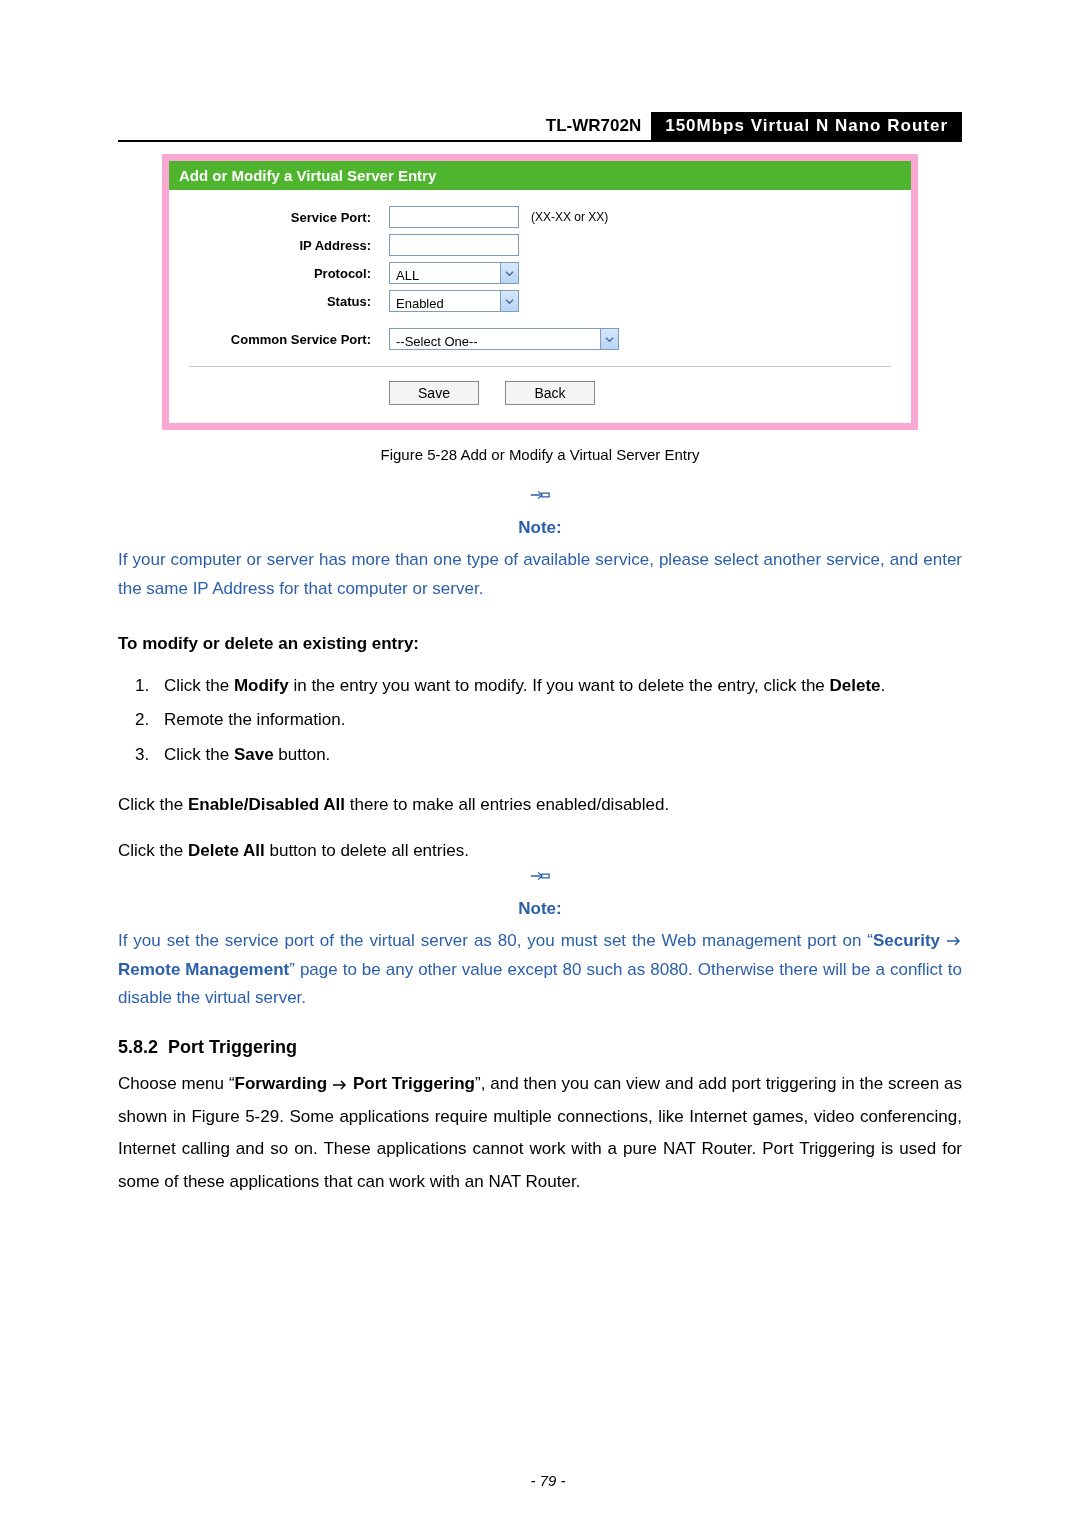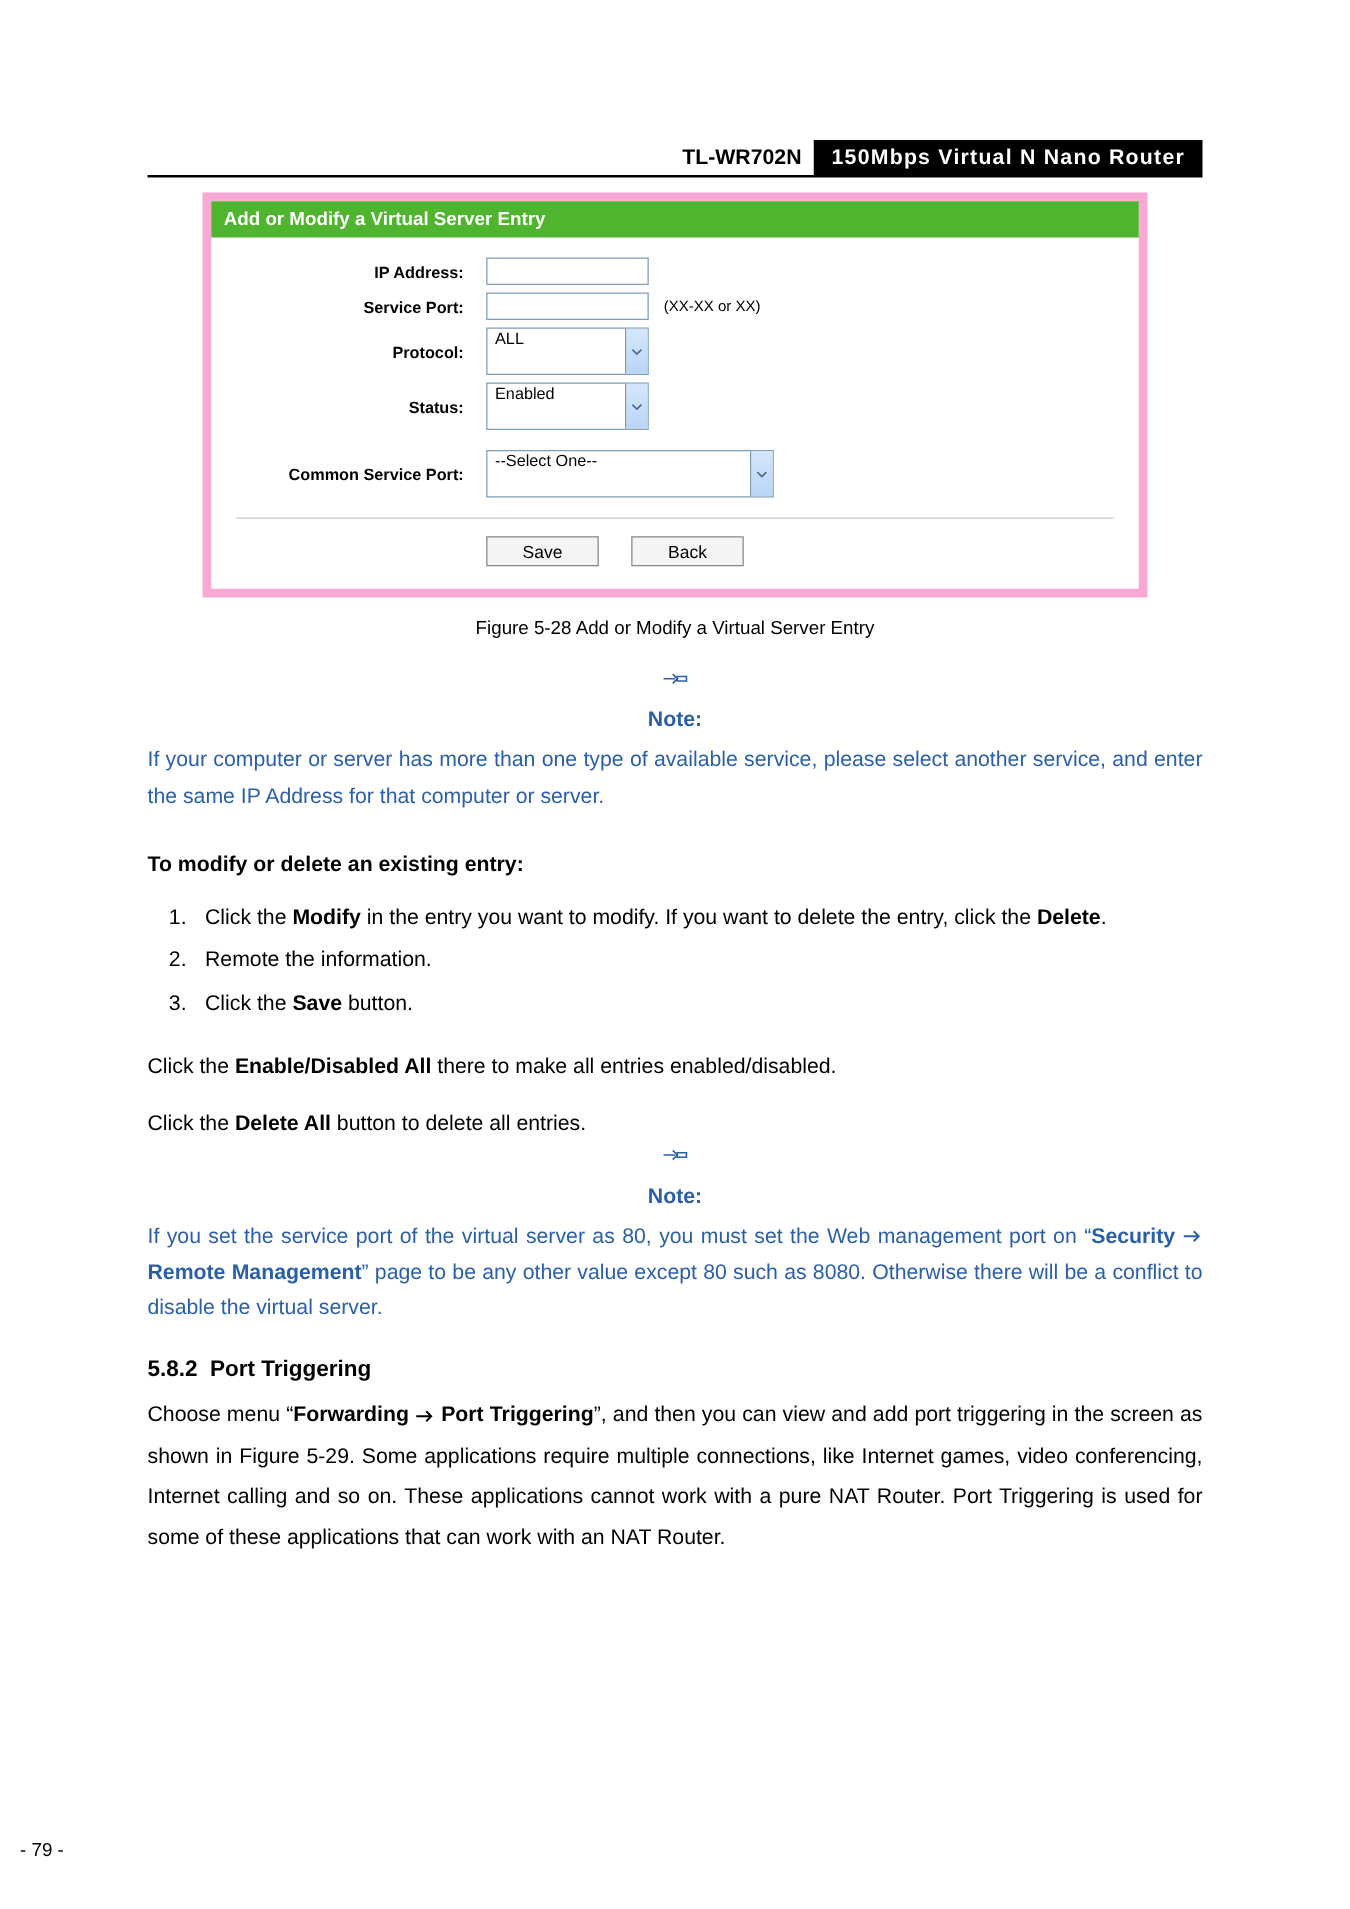--- a/index.html
+++ b/index.html
@@ -68,26 +68,26 @@
     width: 130px;
     padding: 0 4px;
     font-size: 13px;
   }
   .hint {
     font-size: 12px;
     margin-left: 12px;
   }
   .select {
     border: 1px solid #7e9db9;
-    height: 38px;
+    height: 22px;
     font-size: 13px;
     background: #fff;
     position: relative;
     display: flex;
-    align-items: flex-start;
+    align-items: flex-end;
     padding-left: 6px;
   }
   .select .arrow {
     position: absolute;
     right: 0; top: 0;
     width: 18px; height: 100%;
     background: linear-gradient(#d6e7fb,#b9d5f6);
     border-left: 1px solid #7e9db9;
     display: flex;
     align-items: center;
@@ -156,46 +156,47 @@
     margin: 12px 0 10px 0;
   }
   .arrow-inline {
     display: inline-block;
     vertical-align: middle;
   }
   .page-num {
     position: absolute;
     bottom: 38px;
     left: 16px; right: 0;
-    text-align: left;
+    text-align: center;
     font-size: 15px;
+    font-style: italic;
   }
   b { font-weight: bold; }
 </style>
 </head>
 <body>
 
 <div class="page">
 
   <div class="header-bar">
     <div class="header-model">TL-WR702N</div>
     <div class="header-desc">150Mbps Virtual N Nano Router</div>
   </div>
 
   <div class="config-panel">
     <div class="panel-title">Add or Modify a Virtual Server Entry</div>
     <div class="panel-body">
       <div class="form-row">
-        <div class="form-label">IP Address:</div>
-        <input class="text-input" style="">
-      </div>
-      <div class="form-row">
         <div class="form-label">Service Port:</div>
         <input class="text-input" style="">
         <span class="hint">(XX-XX or XX)</span>
+      </div>
+      <div class="form-row">
+        <div class="form-label">IP Address:</div>
+        <input class="text-input" style="">
       </div>
       <div class="form-row">
         <div class="form-label">Protocol:</div>
         <div class="select sel-sm">
           <span>ALL</span>
           <span class="arrow">
               <svg viewBox="0 0 10 10">
                 <path d="M1 3 L5 7 L9 3" fill="none" stroke="#4a6a9c" stroke-width="1.5"></path>
               </svg>
             </span>

